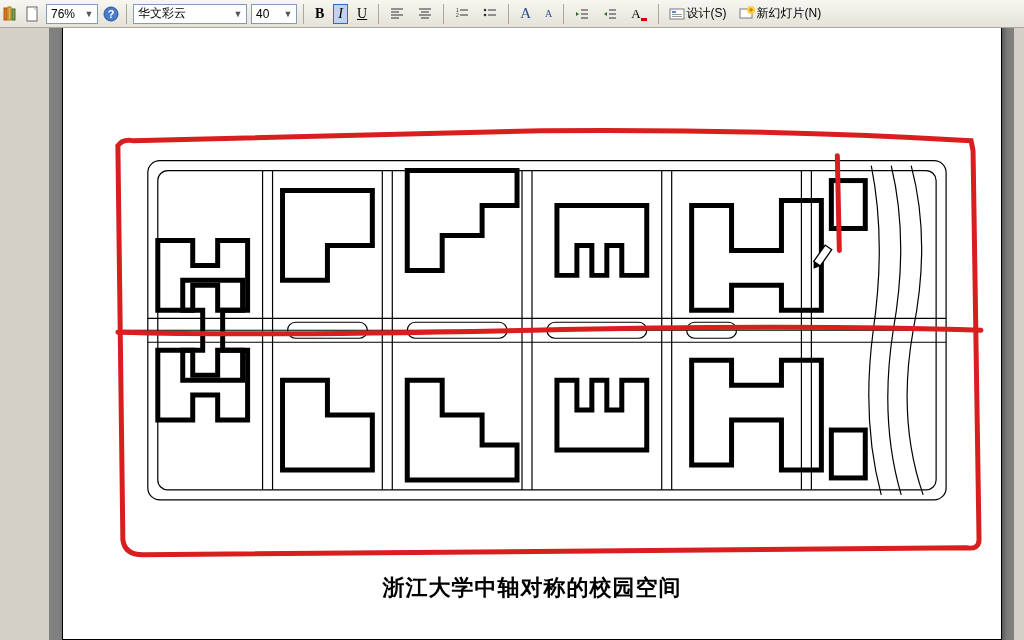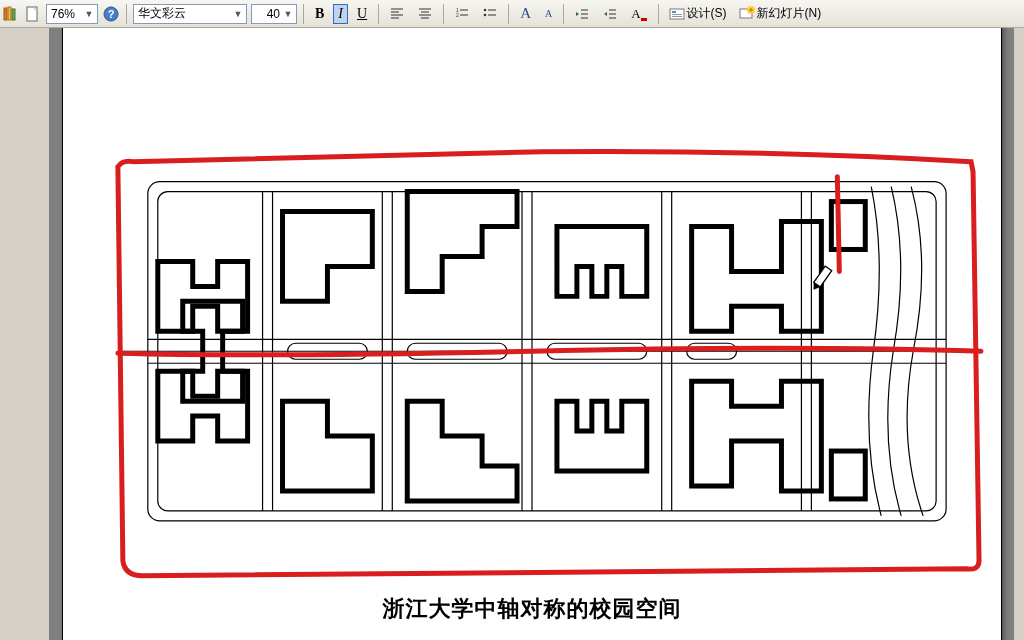--- a/index.html
+++ b/index.html
@@ -54,21 +54,21 @@
     padding: 0 2px;
   }
   .combo .arrow {
     width: 12px;
     text-align: center;
     color: #555;
     font-size: 9px;
   }
   .zoom-combo input { width: 34px; }
   .font-combo input { width: 96px; font-family: Liberation Mono, monospace; }
-  .size-combo input { width: 28px; text-align: right; }
+  .size-combo input { width: 28px; }
   .btn {
     height: 20px;
     padding: 0 4px;
     display: flex;
     align-items: center;
     cursor: pointer;
     border: 1px solid transparent;
   }
   .bold { font-weight: bold; font-family: "Times New Roman"; font-size: 14px; }
   .italic { font-style: italic; font-family: "Times New Roman"; font-size: 14px; }
@@ -94,21 +94,21 @@
     overflow: hidden;
   }
   .left-pane {
     width: 50px;
     background: #d4d0c8;
     border-right: 1px solid #808080;
   }
   .slide-area {
     flex: 1;
     display: flex;
-    align-items: center;
+    align-items: flex-end;
     justify-content: center;
     overflow: hidden;
     position: relative;
   }
   .slide {
     margin-top: -6px;
     background: #fff;
     border: 1px solid #000;
     width: 940px;
     height: 660px;

